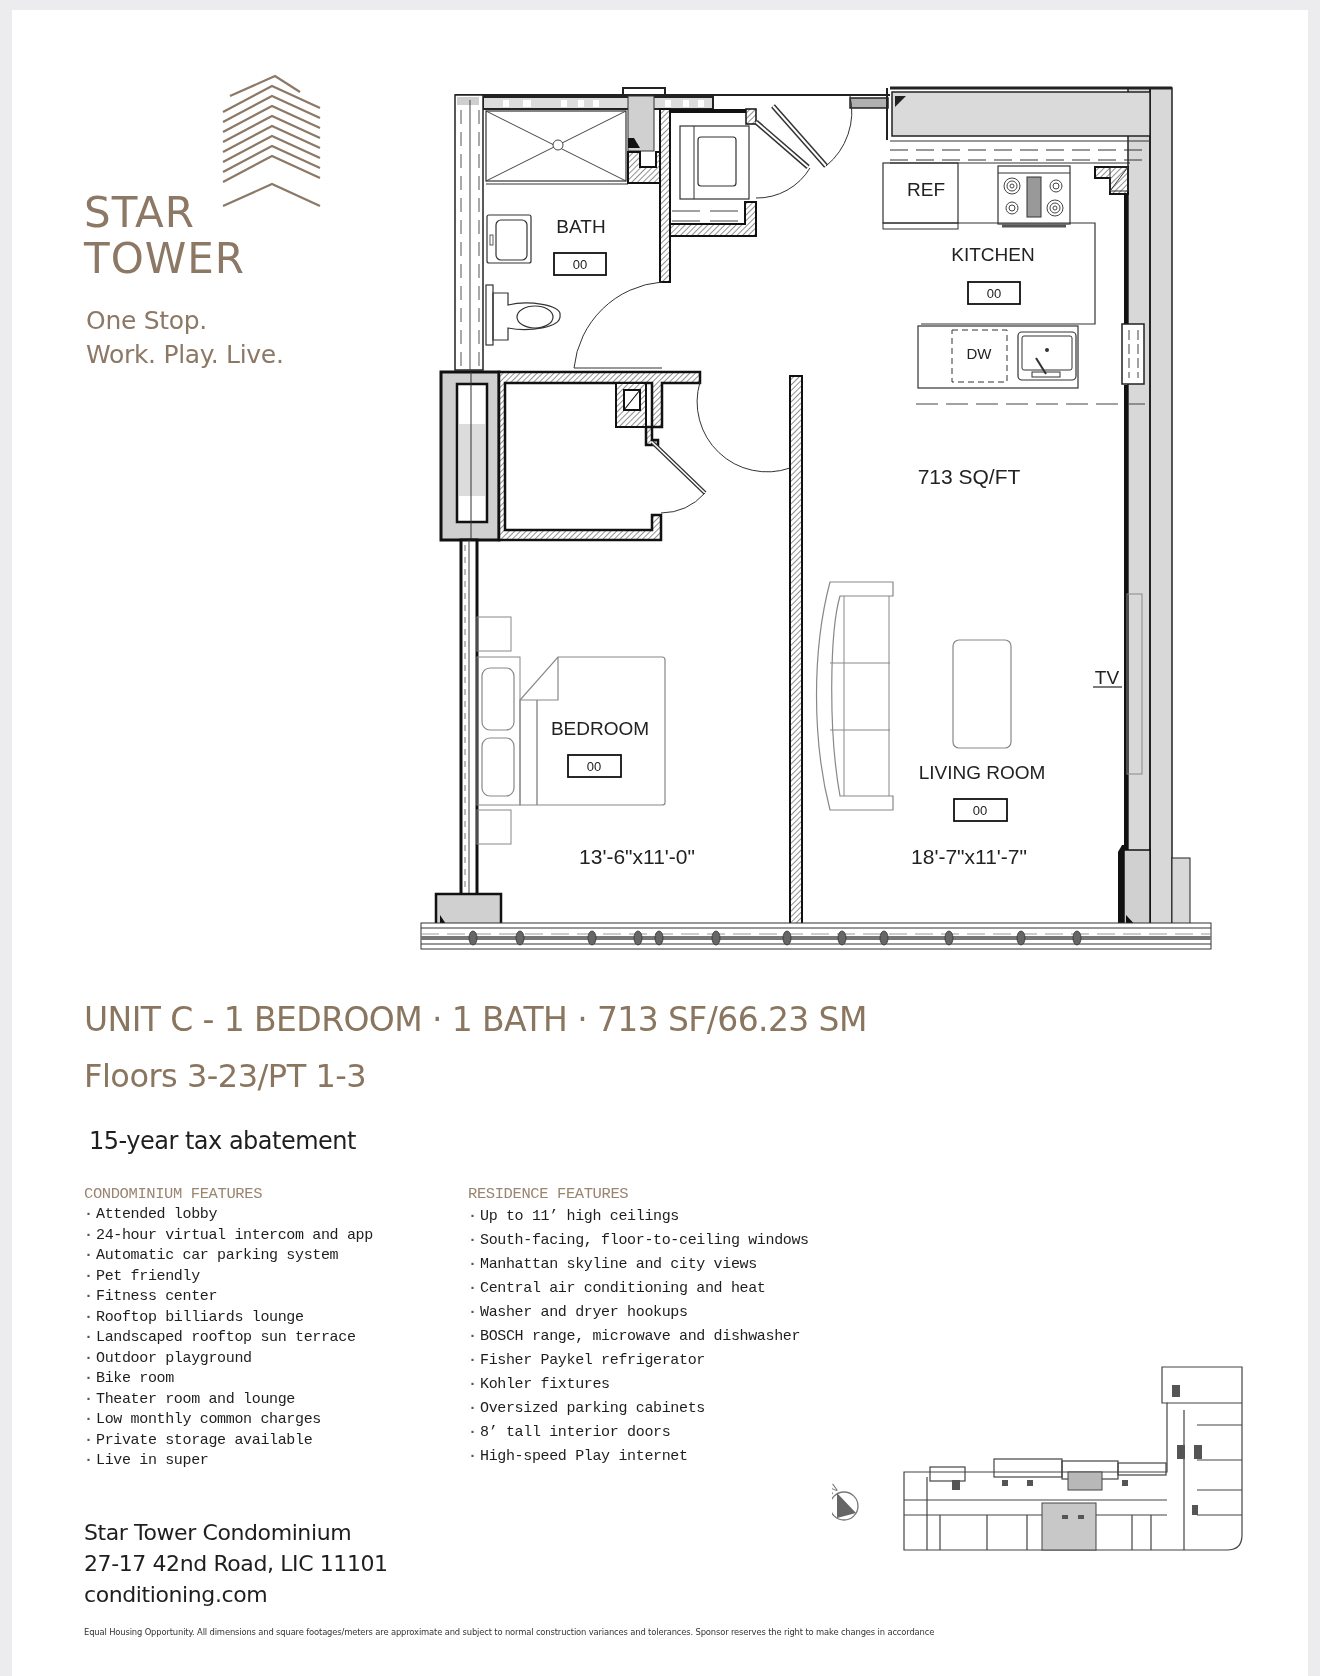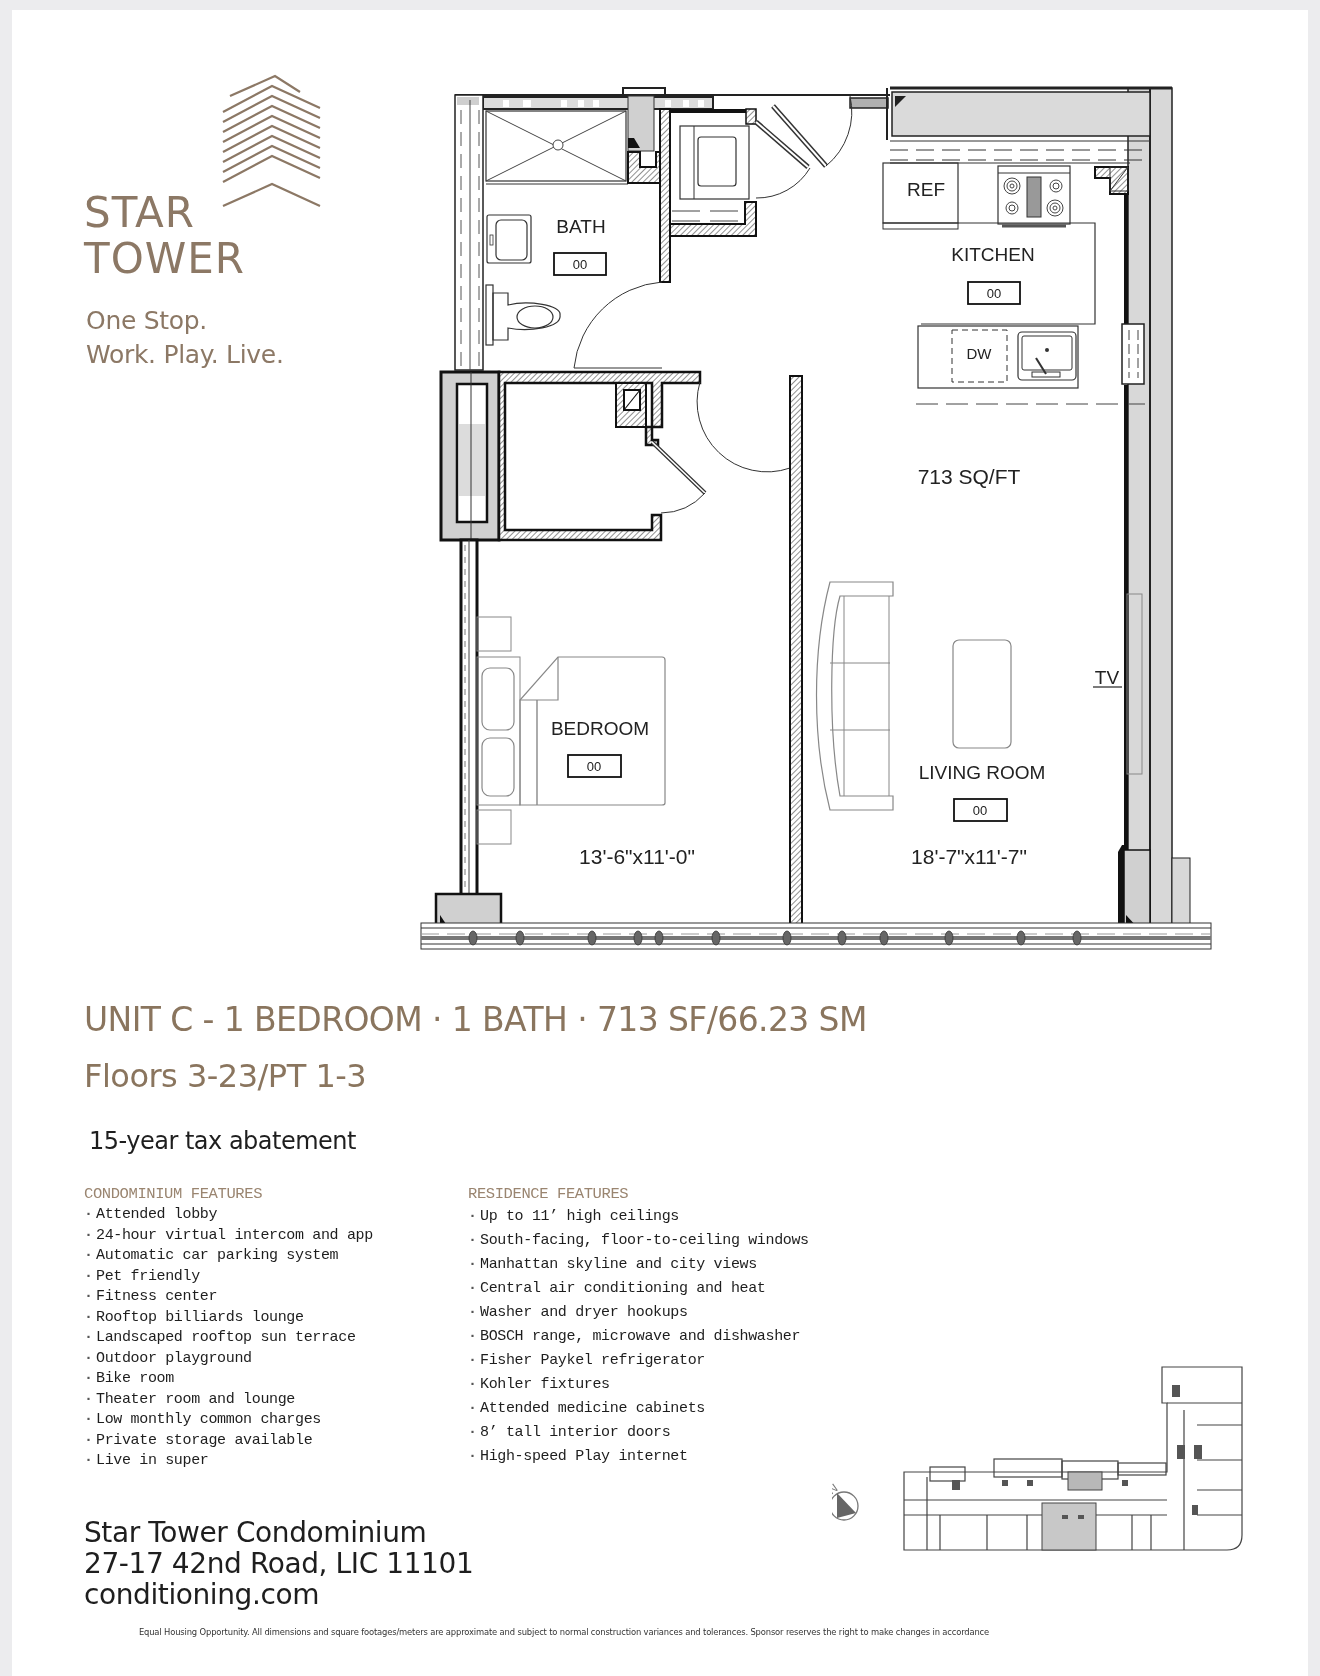--- a/index.html
+++ b/index.html
@@ -44,25 +44,25 @@
     font-family: Liberation Mono, monospace; font-size: 15px; color: #1e1e1e; letter-spacing: -0.35px;
     white-space: nowrap; position: relative; padding-left: 12px;
   }
   .feat-list li::before {
     content: "\00B7"; position: absolute; left: 0; top: 0; color: #555; font-weight: bold;
   }
   .col-left .feat-list li { line-height: 20.5px; }
   .col-right .feat-list li { line-height: 24px; }
   .address {
     position: absolute; left: 72px; top: 1507px; font-family: "DejaVu Sans", sans-serif;
-    font-size: 28px; line-height: 31px; color: #1e1e1e; letter-spacing: -0.4px;
+    font-size: 22px; line-height: 31px; color: #1e1e1e; letter-spacing: -0.4px;
   }
   .disclaimer {
     position: absolute; left: 72px; top: 1616px; width: 960px; font-family: "DejaVu Sans", sans-serif;
-    font-size: 8.4px; line-height: 13px; color: #333; letter-spacing: -0.15px; text-align: center;
+    font-size: 8.4px; line-height: 13px; color: #333; letter-spacing: -0.15px;
   }
   .keyplan { position: absolute; left: 820px; top: 1345px; }
 </style>
 </head>
 <body>
 
 <div class="sheet">
 
   <svg style="position:absolute;left:208px;top:62px" width="110" height="140" viewBox="0 0 110 140">
     <g fill="none" stroke="#8c7865" stroke-width="2.2">
@@ -337,21 +337,21 @@
     <div class="feat-head">RESIDENCE FEATURES</div>
     <ul class="feat-list">
       <li>Up to 11’ high ceilings</li>
       <li>South-facing, floor-to-ceiling windows</li>
       <li>Manhattan skyline and city views</li>
       <li>Central air conditioning and heat</li>
       <li>Washer and dryer hookups</li>
       <li>BOSCH range, microwave and dishwasher</li>
       <li>Fisher Paykel refrigerator</li>
       <li>Kohler fixtures</li>
-      <li>Attended medicine cabinets</li>
+      <li>Oversized parking cabinets</li>
       <li>8’ tall interior doors</li>
       <li>High-speed Play internet</li>
     </ul>
   </div>
 
   <svg class="keyplan" width="430" height="220" viewBox="0 0 430 220">
     <g>
       <text x="-4" y="137" font-family="Liberation Sans, sans-serif" font-size="12" fill="#777" transform="rotate(-35 2 133)">N</text>
       <circle cx="12" cy="151" r="14" fill="none" stroke="#777" stroke-width="1.3"></circle>
       <polygon points="5,138 5,163 24,158" fill="#666"></polygon>

